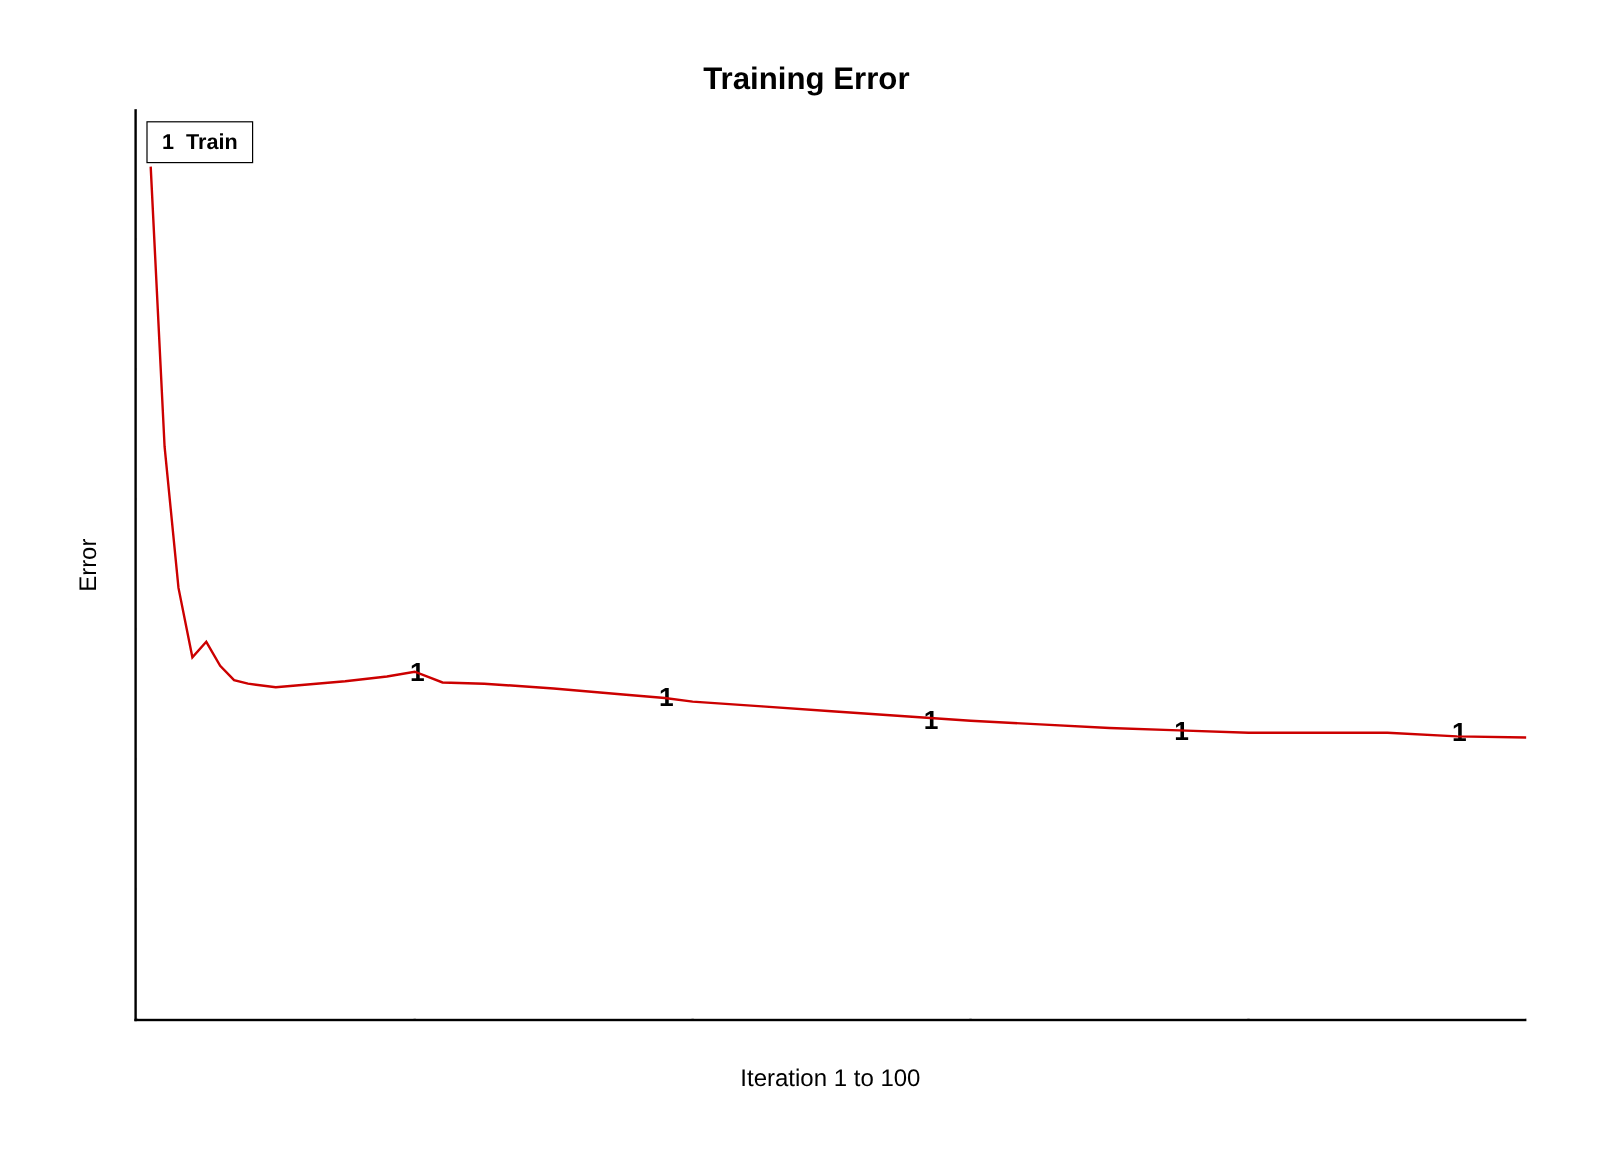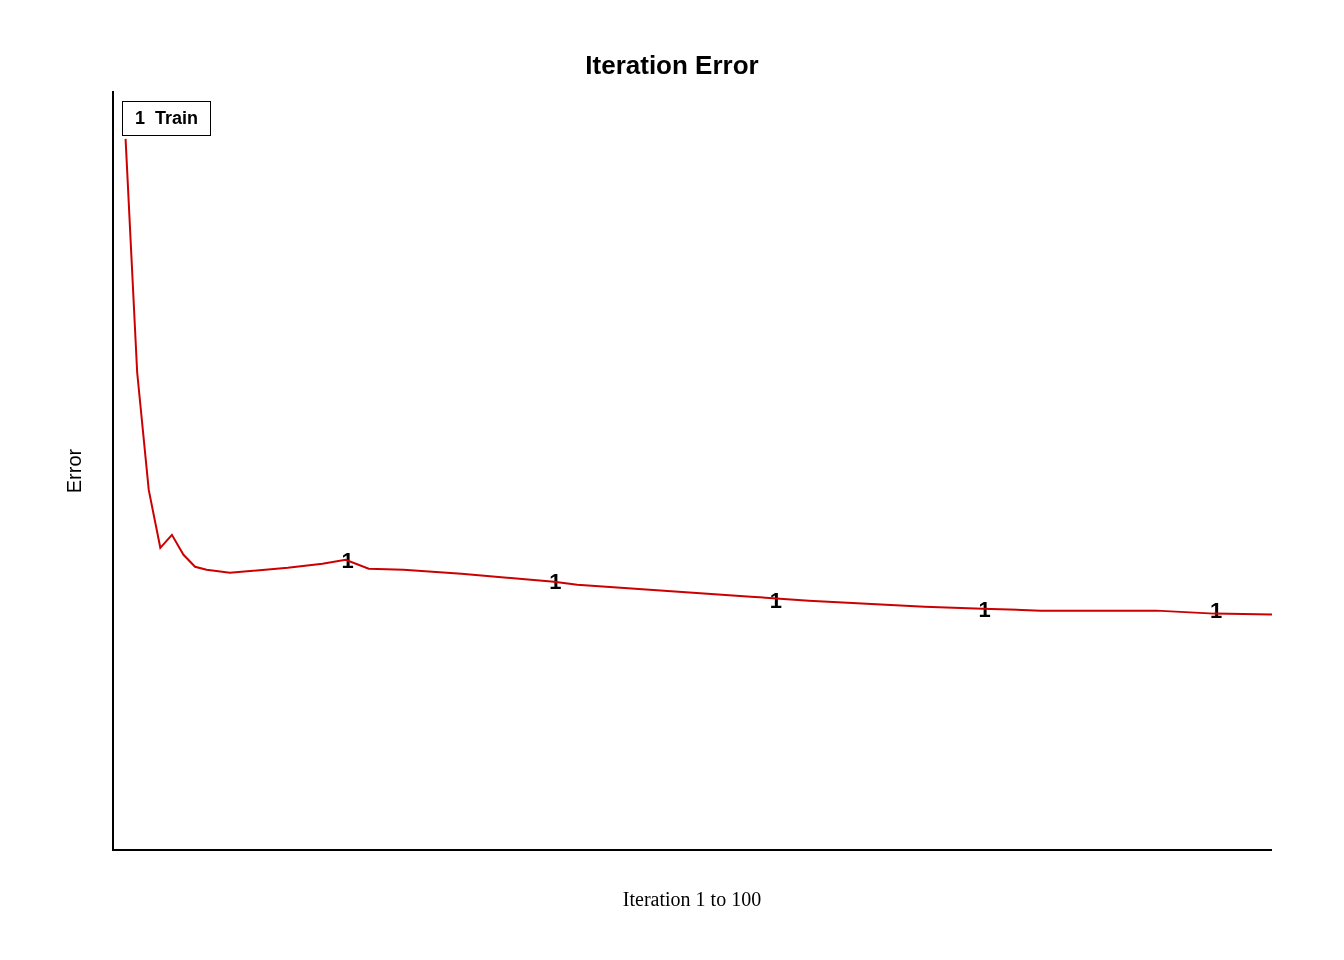--- a/index.html
+++ b/index.html
@@ -42,21 +42,21 @@
       font-size: 20px;
       font-family: Arial, sans-serif;
       white-space: nowrap;
     }
     .x-axis-label {
       position: absolute;
       bottom: -60px;
       left: 50%;
       transform: translateX(-50%);
       font-size: 20px;
-      font-family: Liberation Serif, serif;
+      font-family: Liberation Sans, sans-serif;
     }
     .svg-chart {
       width: 100%;
       height: 100%;
       border-left: 2px solid #000;
       border-bottom: 2px solid #000;
     }
     .legend-box {
       position: absolute;
       top: 10px;
@@ -69,21 +69,21 @@
       display: flex;
       align-items: center;
       gap: 6px;
       z-index: 10;
     }
   </style>
 </head>
 <body>
 
 <div class="chart-container">
-  <div class="chart-title">Iteration Error</div>
+  <div class="chart-title">Training Error</div>
   <div class="chart-area">
     <div class="y-axis-label">Error</div>
     <div class="x-axis-label">Iteration 1 to 100</div>
 
     
     <div class="legend-box">
       <span style="font-weight:bold;font-size:18px;">1</span>
       <span style="font-size:18px;margin-left:4px;font-weight:bold;">Train</span>
     </div>
 

